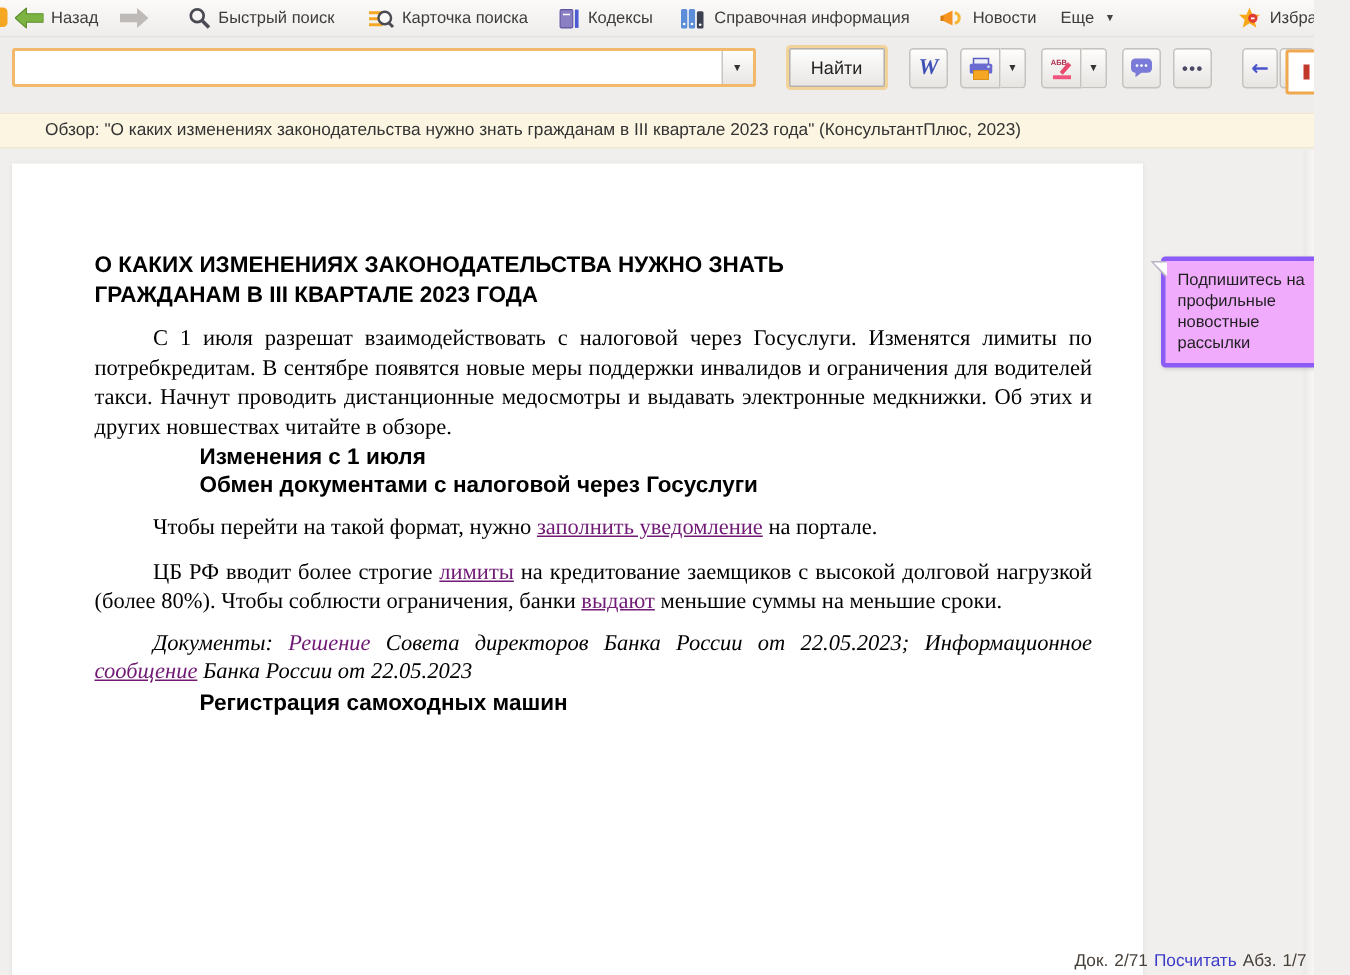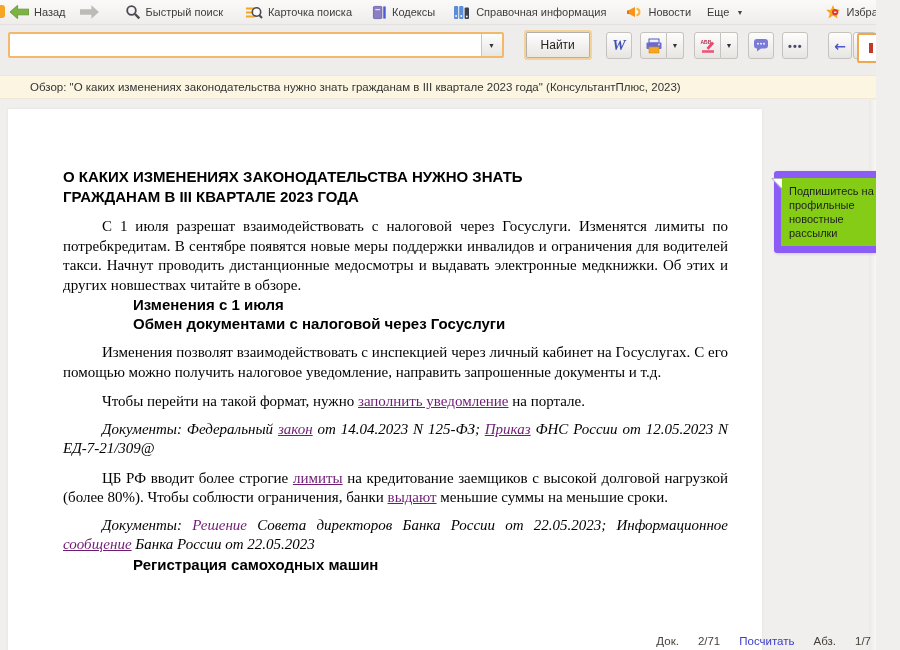--- a/index.html
+++ b/index.html
@@ -103,39 +103,39 @@
     margin:0 0 0 70px; font-family:"Liberation Sans",sans-serif;
     font-size:15px; font-weight:bold; line-height:19px; color:#000;
   }
   .first-p { margin-top:13px; }
   a.doc-link { color:#701a75; text-decoration:underline; cursor:pointer; }
   a.doc-link.no-ul { text-decoration:none; }
 
   
   .tooltip {
     position:absolute; left:774px; top:71px; width:118px;
-    background:#84cc16; border:7px solid #8b5cf6; border-radius:3px;
+    background:#f0abfc; border:3px solid #8b5cf6; border-radius:3px;
     box-shadow:1px 1px 3px rgba(0,0,0,0.15);
     padding:6px 8px; font-size:11px; line-height:14px; color:#1f1f1f;
   }
   .tooltip::after { 
     content:""; position:absolute; left:-10px; top:0px;
     border-top:0 solid transparent; border-bottom:11px solid transparent;
     border-right:10px solid #b6b2c4;
   }
   .tooltip::before { 
     content:""; position:absolute; left:-8px; top:1px; z-index:1;
     border-top:0 solid transparent; border-bottom:9px solid transparent;
     border-right:9px solid #fff;
   }
 
   
   .statusbar {
     position:absolute; right:5px; bottom:3px;
-    font-size:11.5px; color:#463f38; display:flex; gap:19px; align-items:baseline;
+    font-size:11.5px; color:#463f38; display:flex; gap:4px; align-items:baseline;
     white-space:nowrap;
   }
   .statusbar a { color:#3b3bc8; text-decoration:none; cursor:pointer; }
 </style>
 </head>
 <body>
 
 <div class="app">
 
   <header class="toolbar">
@@ -290,25 +290,23 @@
       <div class="doc-title">
         <div>О КАКИХ ИЗМЕНЕНИЯХ ЗАКОНОДАТЕЛЬСТВА НУЖНО ЗНАТЬ</div>
         <div>ГРАЖДАНАМ В III КВАРТАЛЕ 2023 ГОДА</div>
       </div>
 
       <p class="body first-p">С 1 июля разрешат взаимодействовать с налоговой через Госуслуги. Изменятся лимиты по потребкредитам. В сентябре появятся новые меры поддержки инвалидов и ограничения для водителей такси. Начнут проводить дистанционные медосмотры и выдавать электронные медкнижки. Об этих и других новшествах читайте в обзоре.</p>
 
       <h3 class="doc-h">Изменения с 1 июля</h3>
       <h3 class="doc-h">Обмен документами с налоговой через Госуслуги</h3>
 
-      <p class="body">Изменения позволят взаимодействовать с инспекцией через личный кабинет на Госуслугах. С его помощью можно получить налоговое уведомление, направить запрошенные документы и т.д.</p>
 
       <p class="body"><span>Чтобы перейти на такой формат, нужно </span><a class="doc-link">заполнить уведомление</a><span> на портале.</span></p>
 
-      <p class="docs"><span>Документы: Федеральный </span><a class="doc-link">закон</a><span> от 14.04.2023 N 125-ФЗ; </span><a class="doc-link">Приказ</a><span> ФНС России от 12.05.2023 N ЕД-7-21/309@</span></p>
 
 
       <p class="body"><span>ЦБ РФ вводит более строгие </span><a class="doc-link">лимиты</a><span> на кредитование заемщиков с высокой долговой нагрузкой (более 80%). Чтобы соблюсти ограничения, банки </span><a class="doc-link">выдают</a><span> меньшие суммы на меньшие сроки.</span></p>
 
       <p class="docs"><span>Документы: </span><a class="doc-link no-ul">Решение</a><span> Совета директоров Банка России от 22.05.2023; Информационное </span><a class="doc-link">сообщение</a><span> Банка России от 22.05.2023</span></p>
 
       <h3 class="doc-h">Регистрация самоходных машин</h3>
     </div>
 
     <div class="tooltip">

